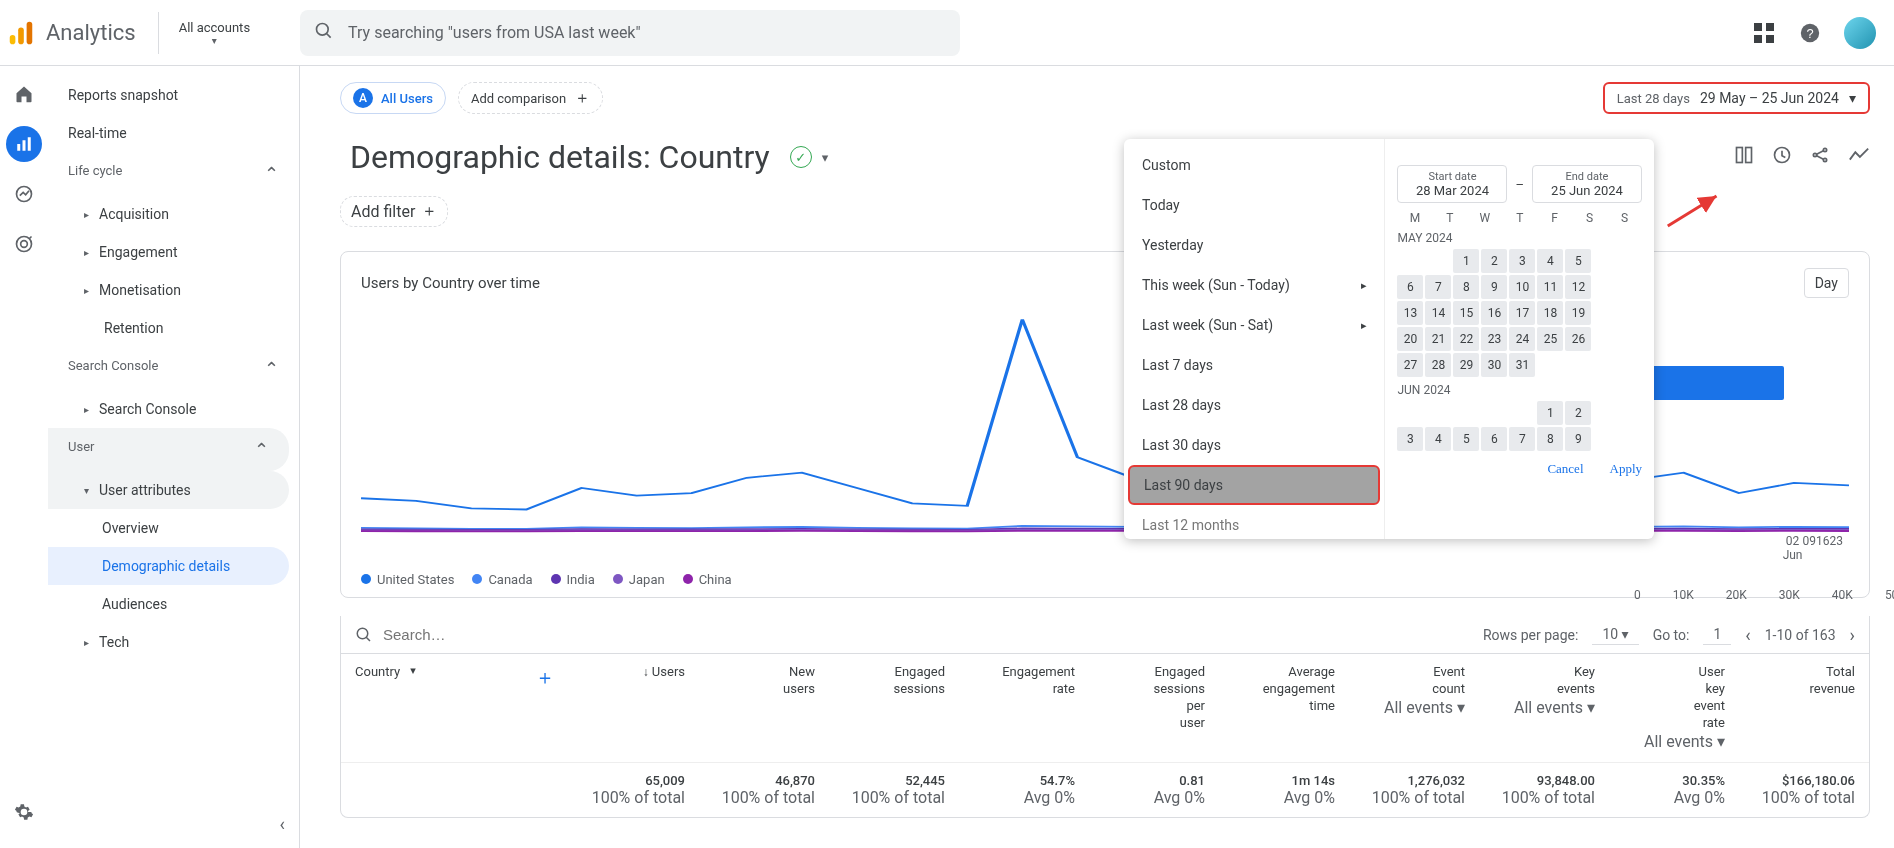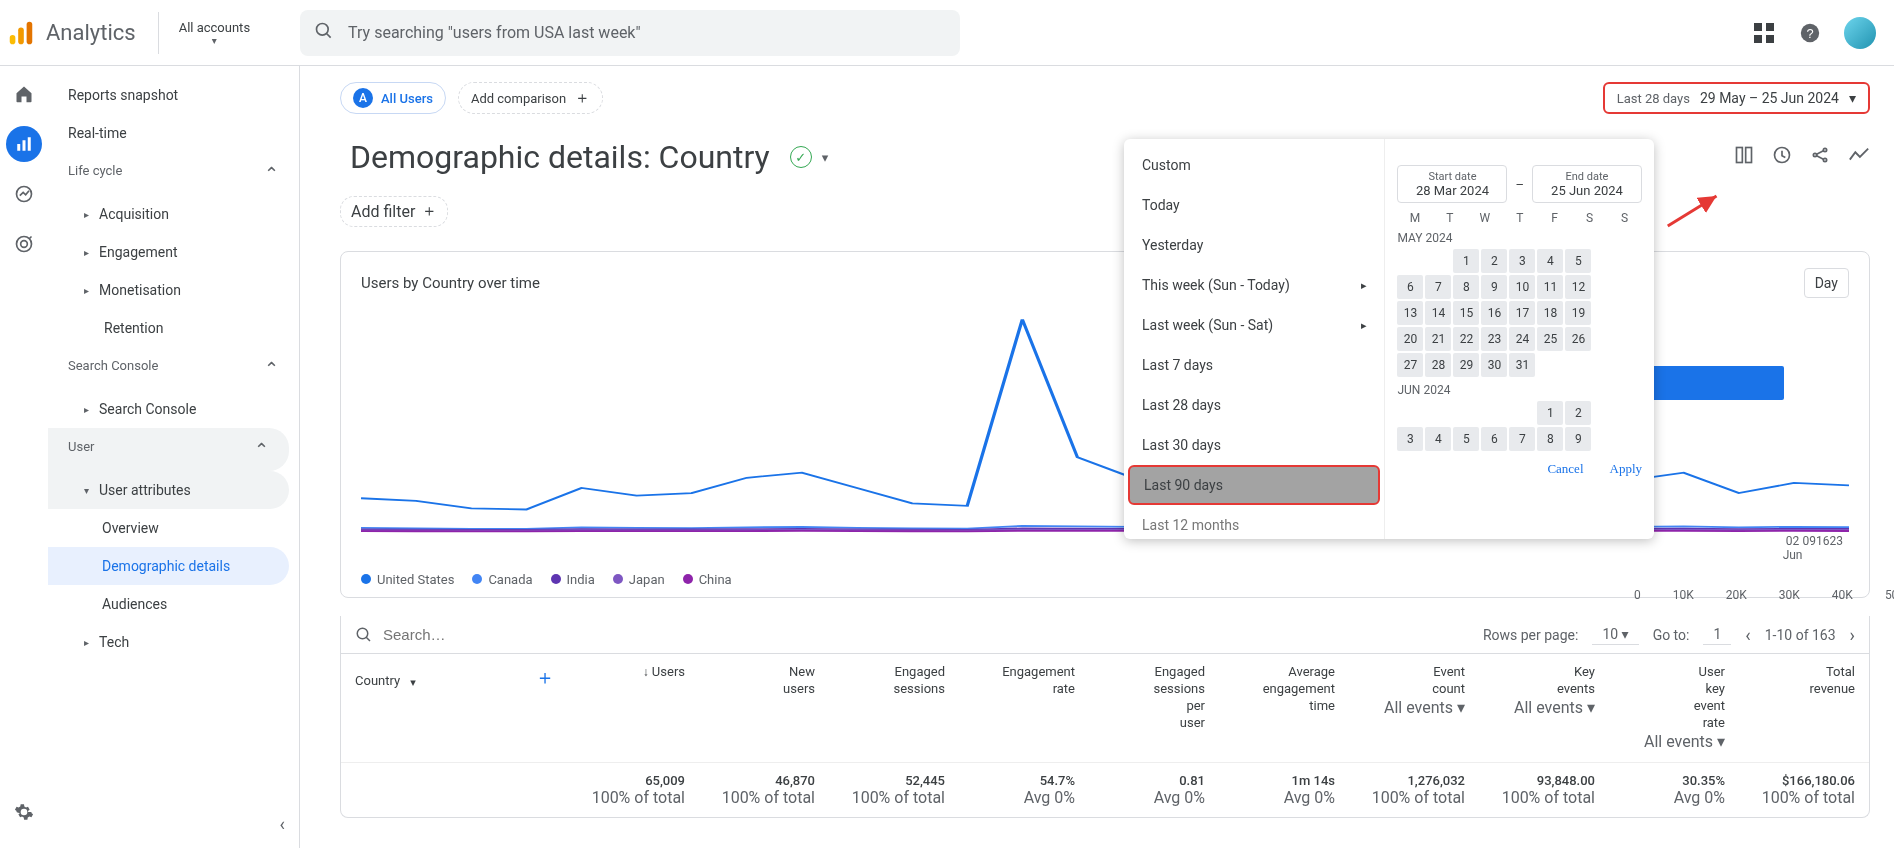--- a/index.html
+++ b/index.html
@@ -152,21 +152,21 @@
   
   .tbl{ border:1px solid var(--border); border-top:none; border-radius:0 0 8px 8px;}
   .tbl-top{ display:flex; align-items:center; padding:8px 14px; gap:10px; font-size:14px; color:var(--txt-light);}
   .tbl-top .srch{ display:flex; align-items:center; gap:8px; flex:1;}
   .tbl-top input{ border:none; outline:none; font-size:15px; width:300px; background:transparent;}
   .pager{ display:flex; align-items:center; gap:14px;}
   .pager .num{ border-bottom:1px solid var(--border); padding:2px 10px;}
   .tbl-head, .tbl-row{ display:grid; grid-template-columns: 200px repeat(9, 1fr); padding:10px 14px; font-size:13px; text-align:right; }
   .tbl-head{ border-top:1px solid var(--border); align-items:flex-start;}
   .tbl-head > div{ color:var(--txt); line-height:1.3;}
-  .tbl-head .col1{ text-align:left; display:flex; align-items:flex-end; gap:10px;}
+  .tbl-head .col1{ text-align:left; display:flex; align-items:flex-start; gap:10px;}
   .tbl-head .col1 .plus{ margin-left:auto; color:var(--ga-blue); font-size:20px;}
   .subhead{ font-size:16px; color:var(--txt-light); display:block;}
   .tbl-row{ border-top:1px solid #eee;}
   .tbl-row .col1{text-align:left;}
   .darrow{ font-size:12px;}
   
   .presets::-webkit-scrollbar{width:6px;}
 </style>
 </head>
 <body>

